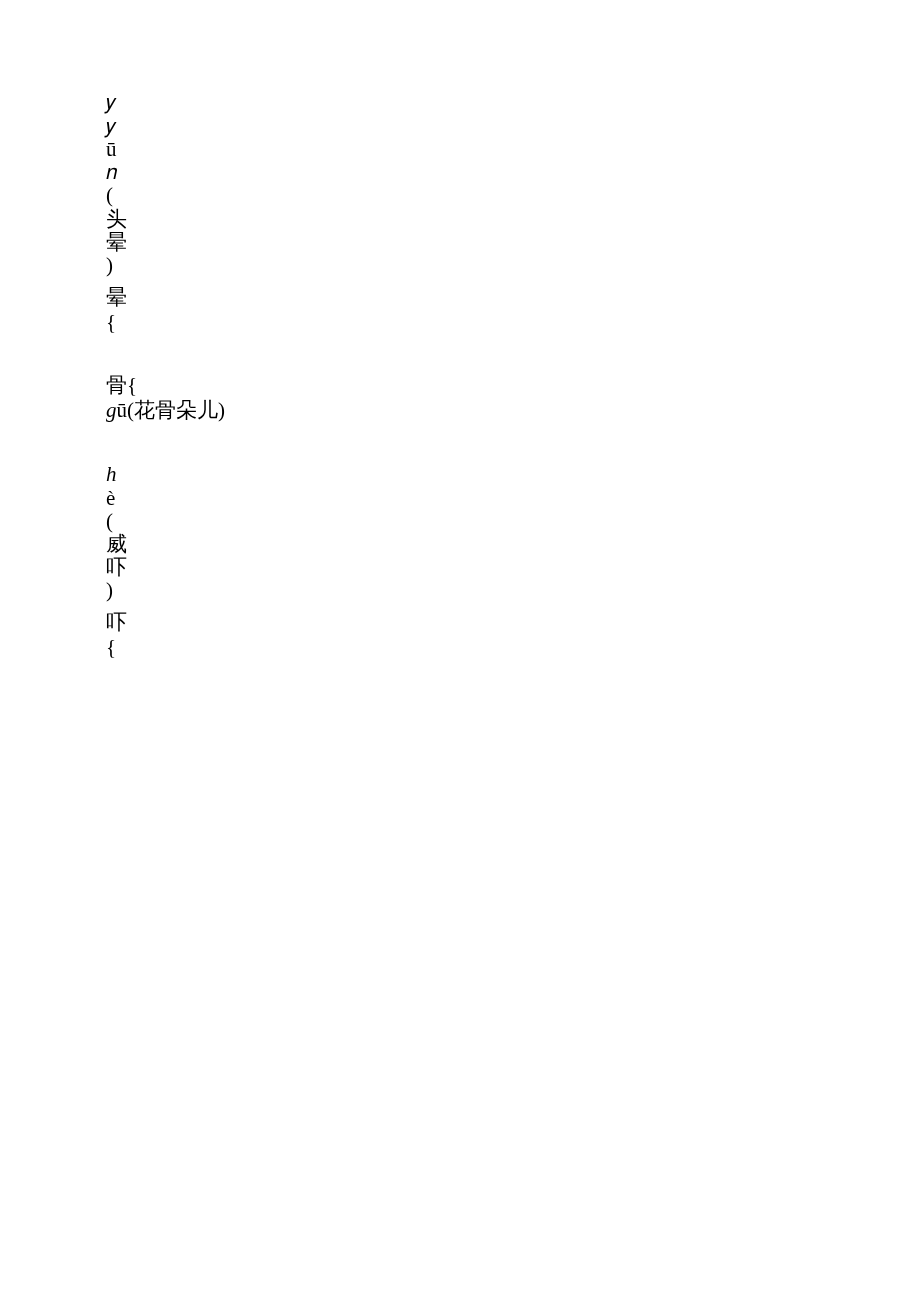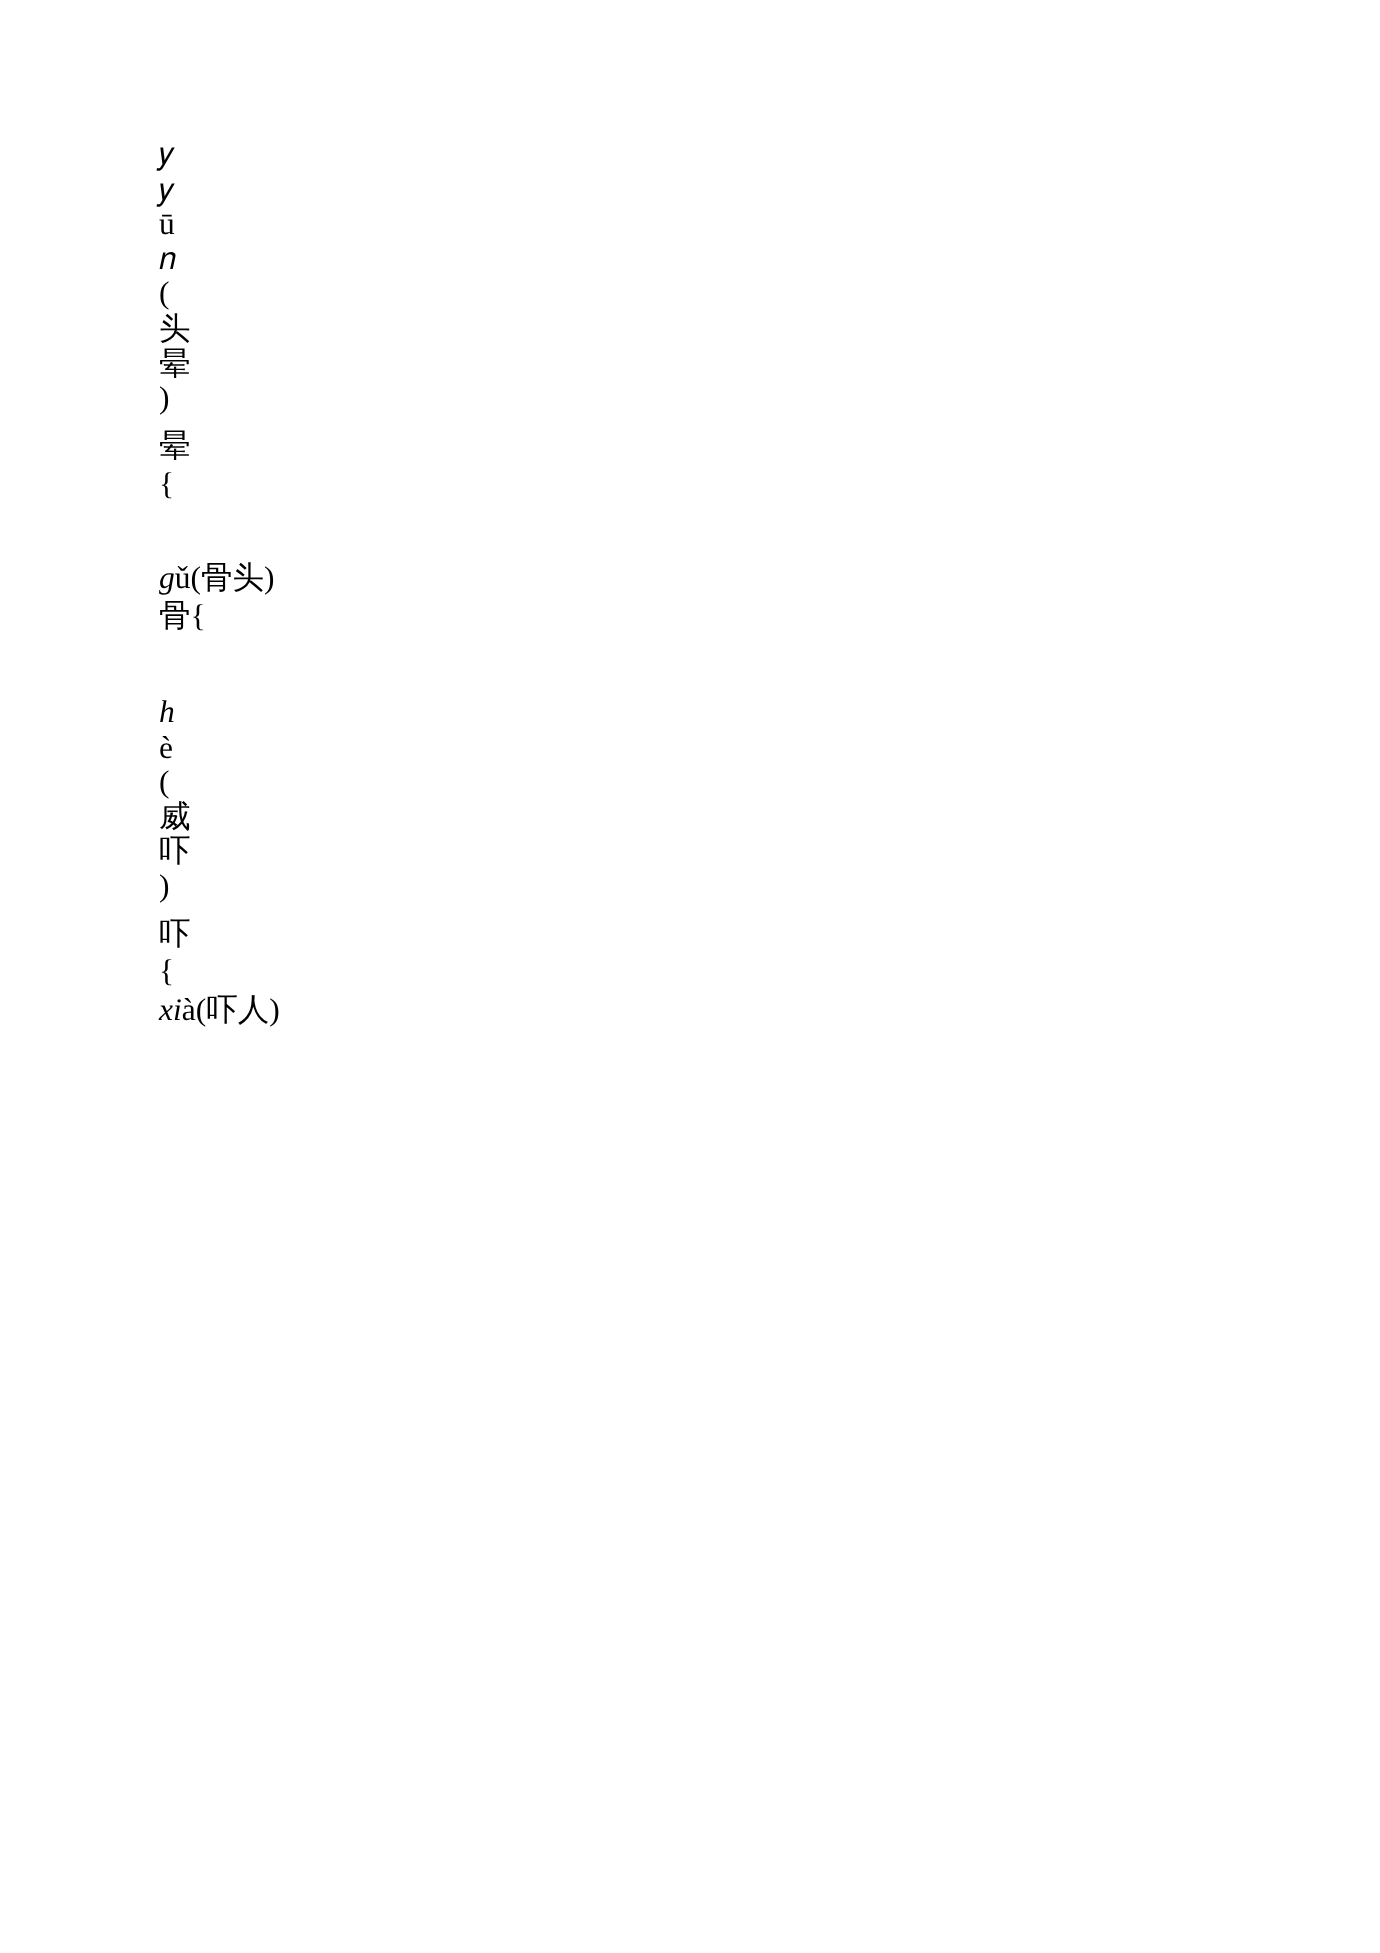--- a/index.html
+++ b/index.html
@@ -62,25 +62,25 @@
     <div class="gap-sm"></div>
     <div class="line">
       <span>晕</span>
     </div>
     <div class="line">{</div>
   </div>
 
   <div class="gap"></div>
 
   <div>
-    <div class="indent line">
-      <span class="it">g</span><span>ǔ</span><span>(骨头)</span>
-    </div>
     <div class="line">
       <span>骨</span>{
+    </div>
+    <div class="indent line">
+      <span class="it">g</span><span>ū</span><span>(花骨朵儿)</span>
     </div>
   </div>
 
   <div class="gap"></div>
 
   <div>
     <div class="indent line it">
       <span>h</span>
     </div>
     <div class="vcol">
@@ -88,18 +88,15 @@
       <span>(</span>
       <span>威</span>
       <span>吓</span>
       <span>)</span>
     </div>
     <div class="gap-sm"></div>
     <div class="line">
       <span>吓</span>
     </div>
     <div class="line">{</div>
-    <div class="indent line">
-      <span class="it">xi</span><span>à</span><span>(吓人)</span>
-    </div>
   </div>
 
 </div>
 
 </body></html>

